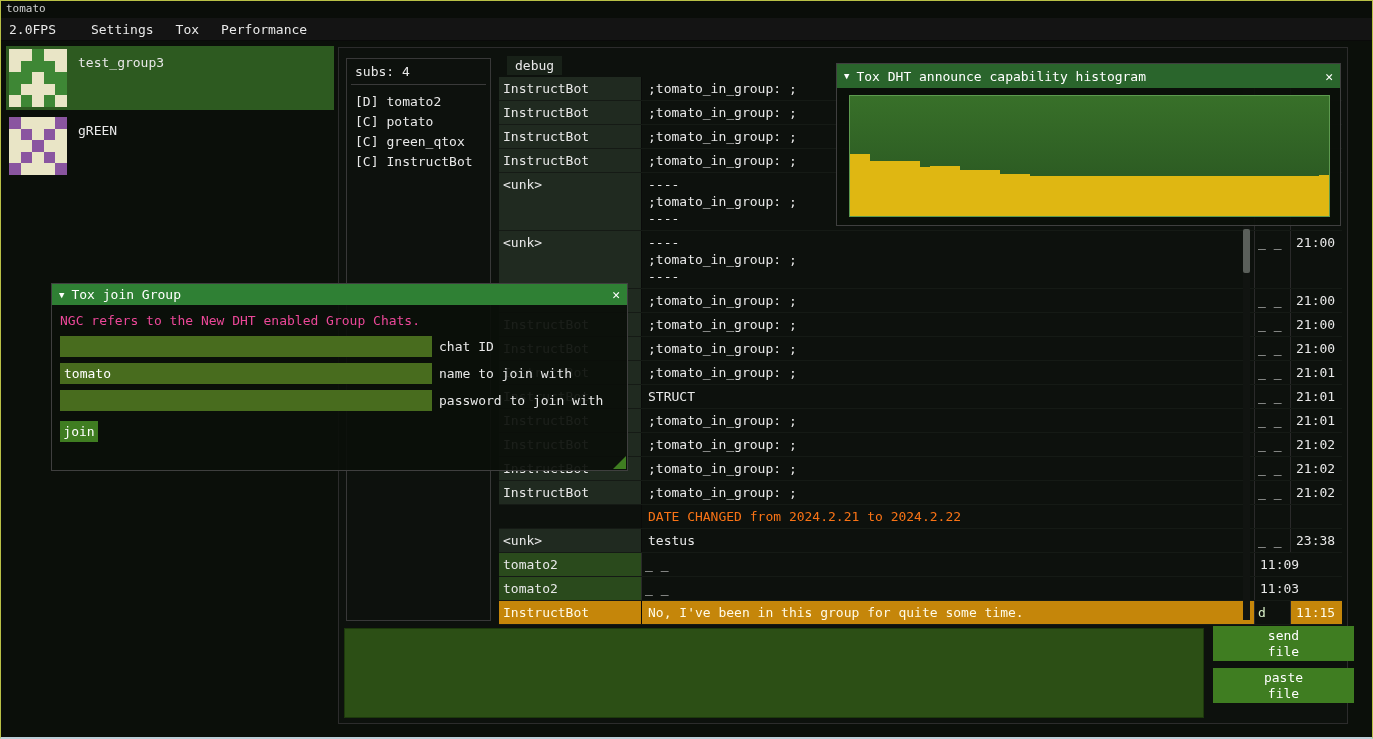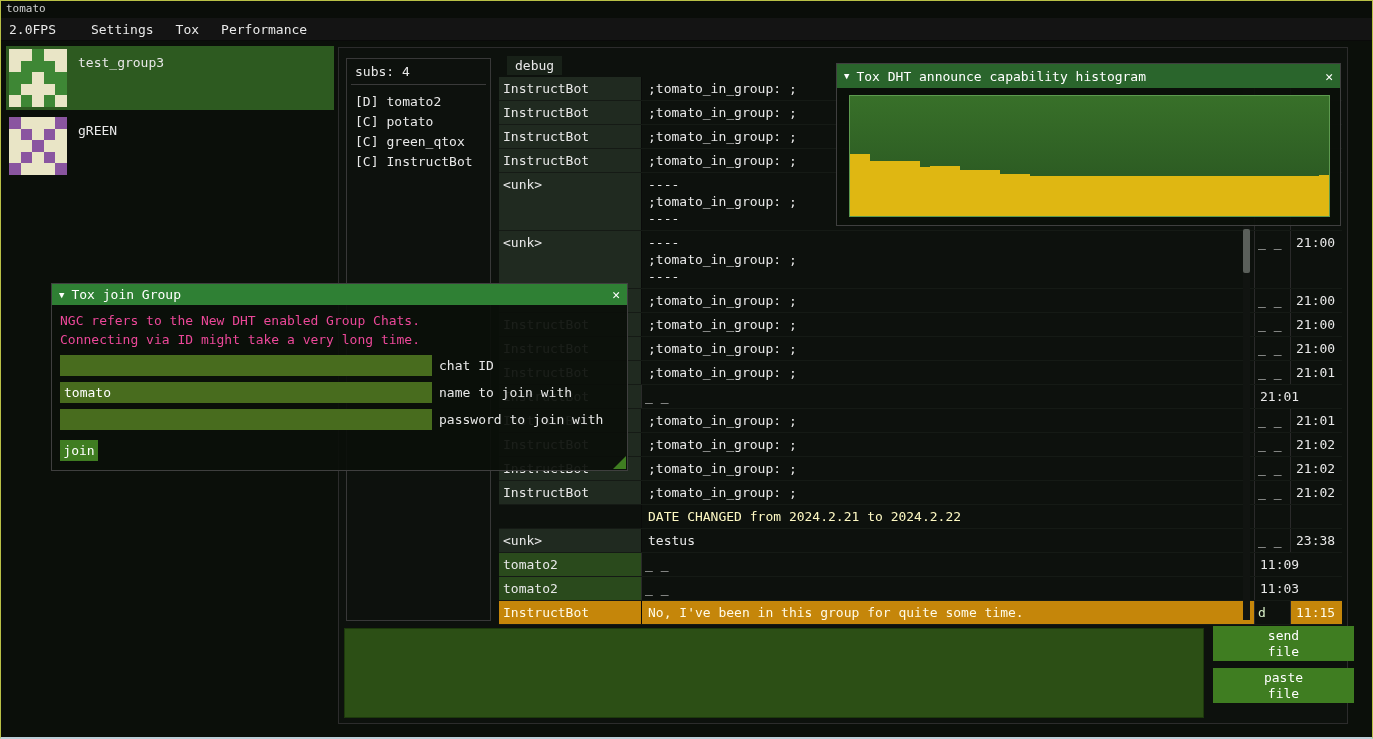--- a/index.html
+++ b/index.html
@@ -28,21 +28,21 @@
   .chat-table{position:absolute;left:498px;top:76px;width:843px;line-height:17px;z-index:1}
   .msg-row{display:grid;grid-template-columns:142px 1fr 36px 52px;border-bottom:1px solid #151a15;min-height:23px;cursor:default}
   .cell{padding:3px 6px}
   .cell-name{background:#202a20;padding:3px 4px;overflow:hidden;white-space:nowrap}
   .cell-name.m-green{background:#2a4a1c}
   .cell-msg{white-space:pre-line;border-left:1px solid #0a0a0a}
   .cell-flags{border-left:1px solid #2a2a2a;color:#e0e0e0;padding:3px 3px;white-space:pre}
   .cell-time{border-left:1px solid #2a2a2a;padding:3px 2px 3px 5px;white-space:nowrap}
   .m-system{min-height:21px}
   .m-system .cell-name{background:transparent}
-  .m-system .cell-msg{color:#fef9c3}
+  .m-system .cell-msg{color:#f97316}
   .m-highlight .cell-name,.m-highlight .cell-msg,.m-highlight .cell-time{background:#c5860a;color:#fffbe8}
   .m-highlight .cell-flags{color:#d6eec6}
   .vscroll-track{position:absolute;left:1242px;top:76px;width:7px;height:543px;background:#111411;z-index:2}
   .vscroll-thumb{position:absolute;left:1242px;top:228px;width:7px;height:44px;background:#5a5f5a;border-radius:2px;z-index:3;cursor:pointer}
   
   .imwin{position:absolute;background:rgba(11,15,10,0.93);border:1px solid #3f3f3f}
   .imwin-title{height:21px;display:flex;align-items:center;gap:7px;padding:0 7px;color:#fff;cursor:move}
   .arrow{font-size:9px}
   .win-close{margin-left:auto;cursor:pointer}
   #hist-win{left:835px;top:62px;width:505px;height:163px;z-index:9}
@@ -243,20 +243,21 @@
 
       <div class="msg-row m-msg">
         <div class="cell cell-name">InstructBot</div>
         <div class="cell cell-msg">;tomato_in_group: ;</div>
         <div class="cell cell-flags">_ _</div>
         <div class="cell cell-time">21:01</div>
       </div>
 
       <div class="msg-row m-msg">
         <div class="cell cell-name">InstructBot</div>
+        <div class="cell cell-msg">STRUCT</div>
         <div class="cell cell-flags">_ _</div>
         <div class="cell cell-time">21:01</div>
       </div>
 
       <div class="msg-row m-msg">
         <div class="cell cell-name">InstructBot</div>
         <div class="cell cell-msg">;tomato_in_group: ;</div>
         <div class="cell cell-flags">_ _</div>
         <div class="cell cell-time">21:01</div>
       </div>
@@ -379,21 +380,20 @@
   </div>
 
   <div class="imwin" id="join-win">
     <div class="imwin-title">
       <span class="arrow">▼</span>
       <span>Tox join Group</span>
       <span class="win-close">✕</span>
     </div>
     <div class="join-body">
       <div class="join-info">NGC refers to the New DHT enabled Group Chats.</div>
-      <div class="join-info">Connecting via ID might take a very long time.</div>
       <div class="fields-block">
 
           <div class="field-row">
             <input class="field-input" value="" style="">
             <span>chat ID</span>
           </div>
 
           <div class="field-row">
             <input class="field-input" value="tomato" style="">
             <span>name to join with</span>

